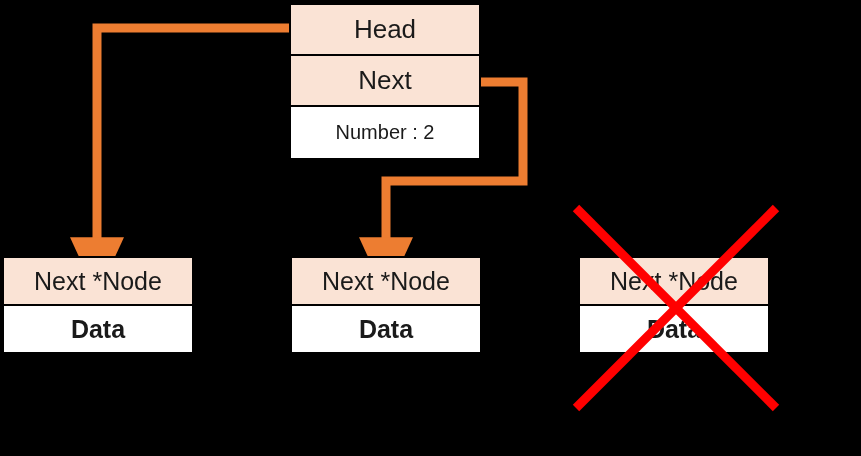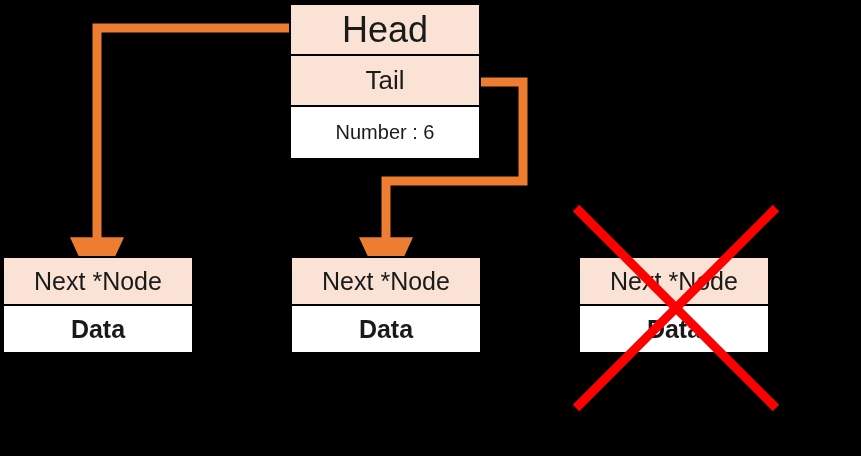--- a/index.html
+++ b/index.html
@@ -34,21 +34,21 @@
     left: 0;
     width: 192px;
     box-sizing: border-box;
     border: 2px solid #000000;
     display: flex;
     align-items: center;
     justify-content: center;
     color: #1a1a1a;
     white-space: nowrap;
   }
-  #row-head   { top: 0px;   height: 53px; font-size: 36px; }
+  #row-head   { top: 0px;   height: 53px; font-size: 26px; }
   #row-tail   { top: 51px;  height: 53px; font-size: 26px; }
   #row-number { top: 102px; height: 55px; font-size: 20px; }
 
   
   .node {
     position: absolute;
     width: 192px;
     height: 98px;
     z-index: 3;
   }
@@ -107,24 +107,24 @@
     <path d="M 289,28 L 97,28 L 97,240" fill="none" stroke="#ED7D31" stroke-width="9" stroke-linecap="butt" stroke-linejoin="miter" marker-end="url(#arrow-orange)"></path>
 
     <path d="M 481,82 L 523,82 L 523,181 L 386,181 L 386,240" fill="none" stroke="#ED7D31" stroke-width="9" stroke-linecap="butt" stroke-linejoin="miter" marker-end="url(#arrow-orange)"></path>
   </svg>
 
   <div id="headtail-stack">
     <div id="row-head" class="row cell-pink">
       <span>Head</span>
     </div>
     <div id="row-tail" class="row cell-pink">
-      <span>Tail</span>
+      <span>Next</span>
     </div>
     <div id="row-number" class="row cell-white">
-      <span>Number : 6</span>
+      <span>Number : 2</span>
     </div>
   </div>
 
   <div id="node-1" class="node">
     <div class="node-row row-next cell-pink">
       <span>Next *Node</span>
     </div>
     <div class="node-row row-data cell-white">
       <span>Data</span>
     </div>

